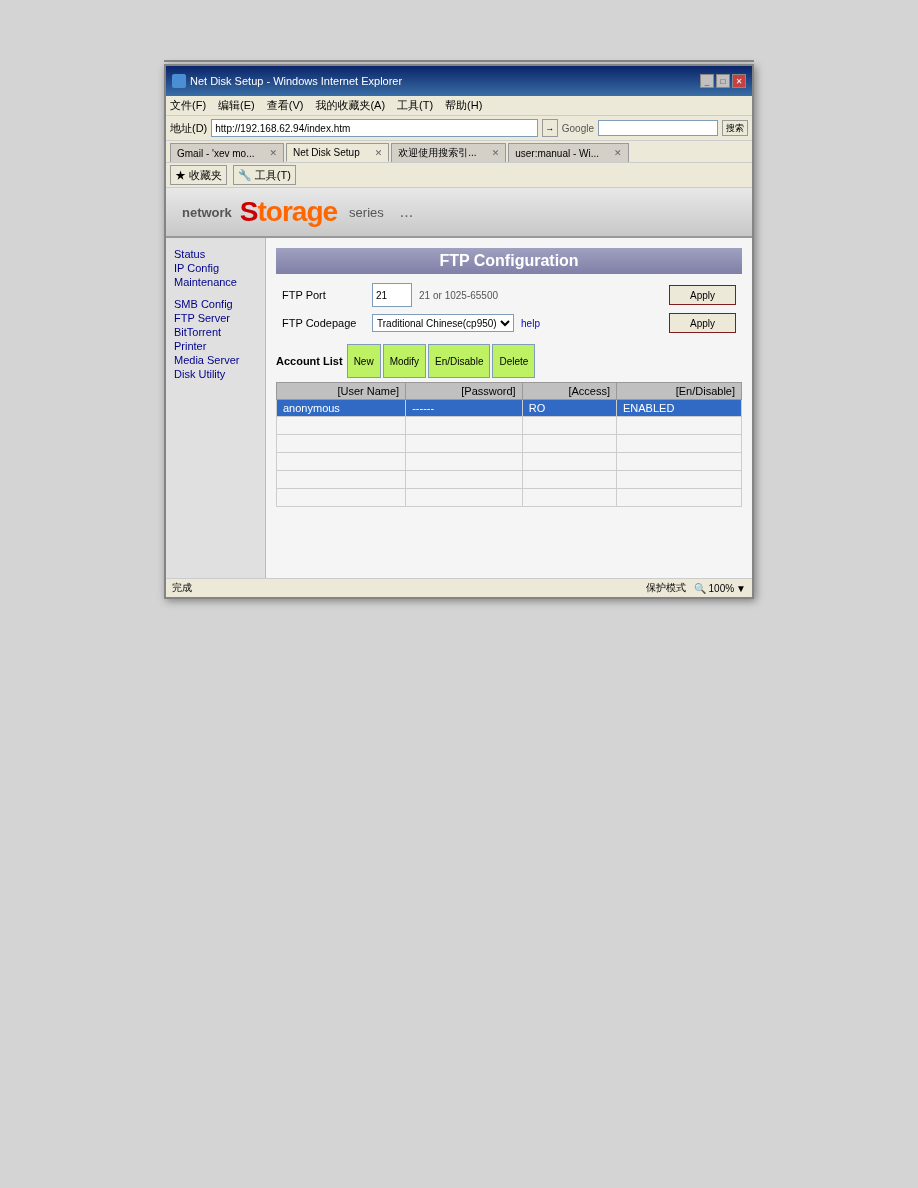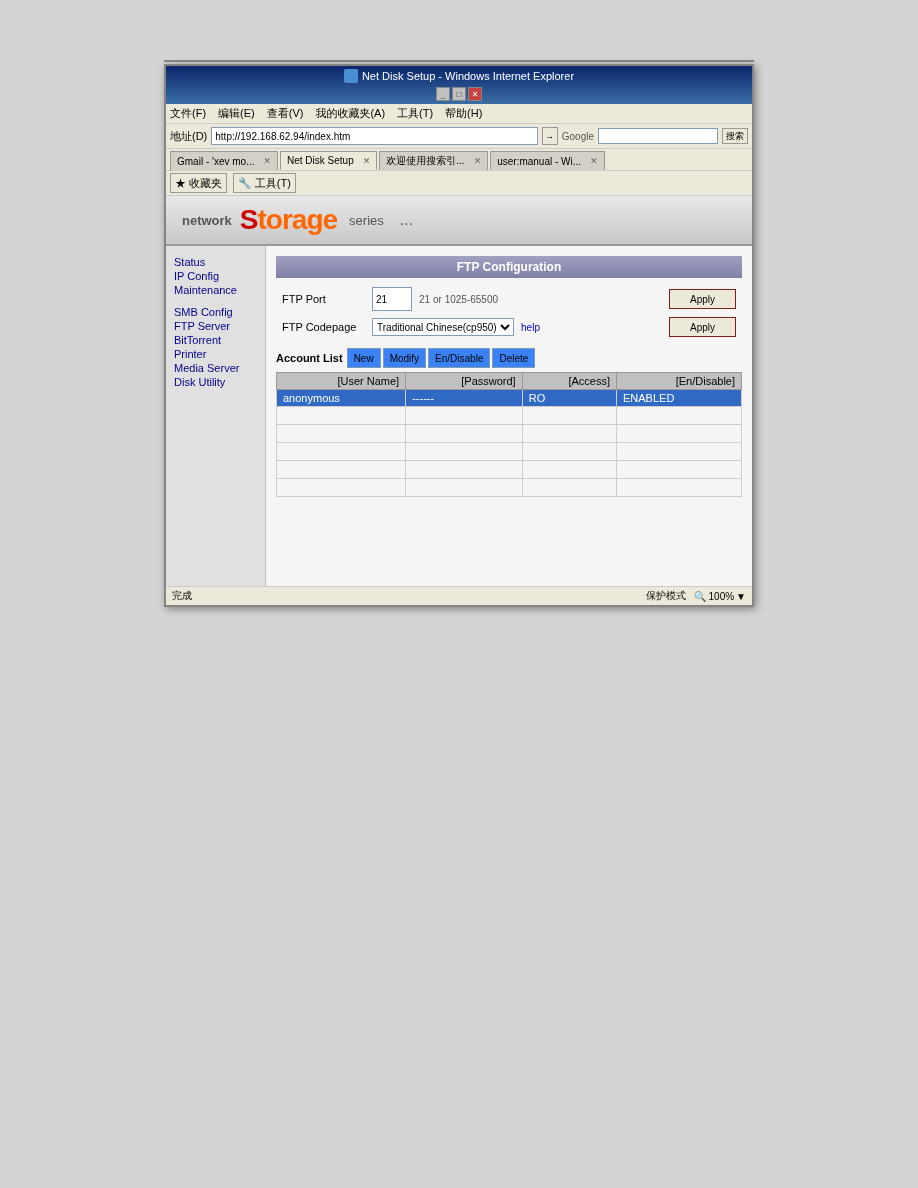--- a/index.html
+++ b/index.html
@@ -32,22 +32,21 @@
 
     
     .title-bar {
       background: linear-gradient(to bottom, #0a246a, #3a6ea5);
       color: white;
       font-size: 11px;
       padding: 3px 6px;
       display: flex;
       align-items: center;
       justify-content: space-between;
-      height: 38px;
-      flex-direction: column;
+      height: 30px;
     }
     .title-bar-left {
       display: flex;
       align-items: center;
       gap: 4px;
     }
     .title-bar-icon {
       width: 14px;
       height: 14px;
       background: #4a8fd4;
@@ -140,21 +139,21 @@
       font-size: 10px;
     }
     .browser-tab {
       background: #d4d0c8;
       border: 1px solid #999;
       border-bottom: none;
       padding: 2px 6px;
       cursor: pointer;
       display: flex;
       align-items: center;
-      gap: 9px;
+      gap: 15px;
     }
     .browser-tab.active {
       background: #ece9d8;
       border-bottom: 1px solid #ece9d8;
     }
     .tab-close {
       font-size: 9px;
       color: #666;
     }
 
@@ -249,21 +248,21 @@
     .nas-main {
       flex: 1;
       padding: 10px;
       background: #f5f5f5;
     }
 
     
     .ftp-config-header {
       background: linear-gradient(to bottom, #a0a0c0, #8080a8);
       color: white;
-      font-size: 12px;
+      font-size: 16px;
       font-weight: bold;
       text-align: center;
       padding: 4px;
       margin-bottom: 6px;
     }
 
     
     .config-table {
       width: 100%;
       border-collapse: collapse;
@@ -330,26 +329,26 @@
       gap: 0;
       margin-bottom: 4px;
     }
     .account-list-label {
       font-size: 11px;
       font-weight: bold;
       color: #000;
       margin-right: 4px;
     }
     .acct-btn {
-      background: #3b82f6;
+      background: #bef264;
       border: 1px solid #7f9db9;
       font-size: 10px;
       padding: 2px 6px;
       cursor: pointer;
-      height: 20px;
+      height: 34px;
       margin-right: 2px;
     }
 
     
     .account-table {
       width: 100%;
       border-collapse: collapse;
       font-size: 11px;
     }
     .account-table th {

